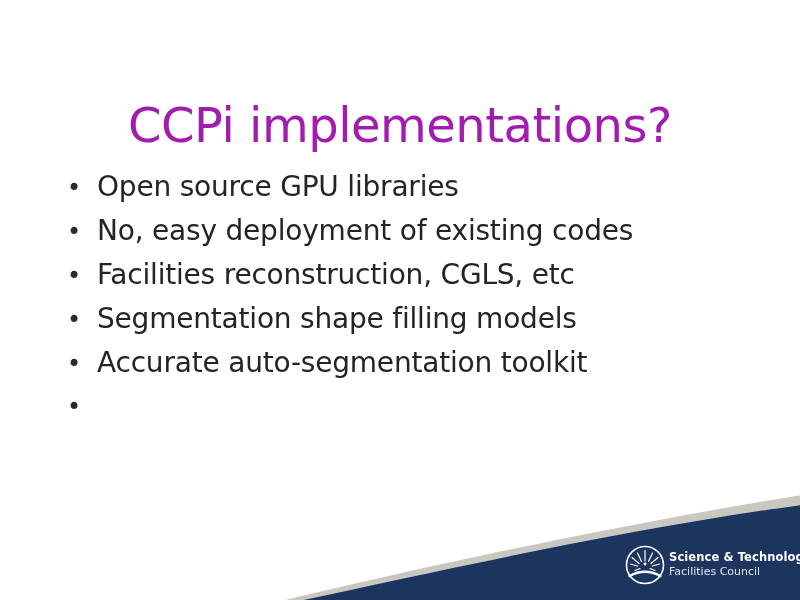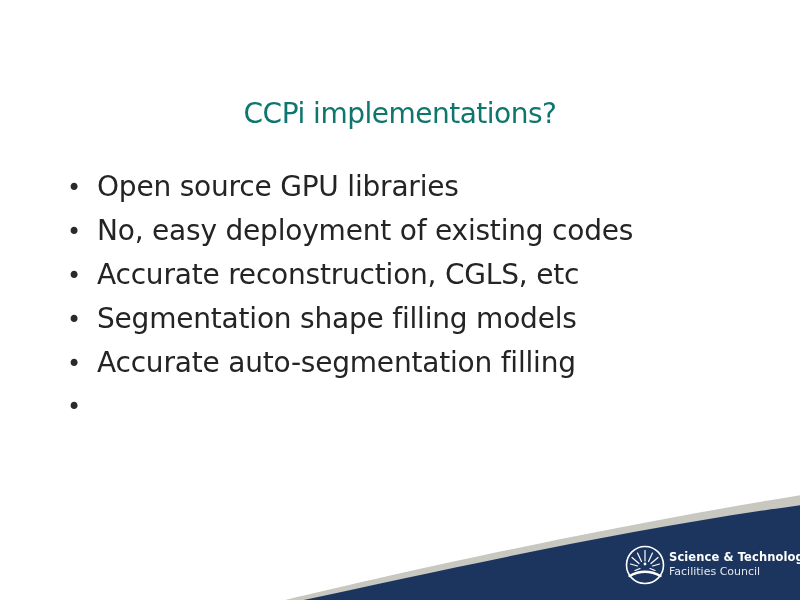--- a/index.html
+++ b/index.html
@@ -10,24 +10,24 @@
     overflow: hidden;
     font-family: "DejaVu Sans", sans-serif;
     margin: 0 auto;
   }
   .slide-title {
     position: absolute;
     top: 97px; left: 0;
     width: 100%;
     margin: 0;
     text-align: center;
-    font-size: 28px;
+    font-size: 48px;
     font-weight: 400;
     letter-spacing: -0.5px;
-    color: #0f766e;
+    color: #a21caf;
   }
   .bullet-list {
     position: absolute;
     top: 165px; left: 58px; right: 10px;
     margin: 0; padding: 0;
     list-style: none;
   }
   .bullet-list li {
     display: flex;
     align-items: baseline;
@@ -83,29 +83,29 @@
     <li>
       <span class="bullet-dot">•</span>
       <span class="bullet-text">Open source GPU libraries</span>
     </li>
     <li>
       <span class="bullet-dot">•</span>
       <span class="bullet-text">No, easy deployment of existing codes</span>
     </li>
     <li>
       <span class="bullet-dot">•</span>
-      <span class="bullet-text">Accurate reconstruction, CGLS, etc</span>
+      <span class="bullet-text">Facilities reconstruction, CGLS, etc</span>
     </li>
     <li>
       <span class="bullet-dot">•</span>
       <span class="bullet-text">Segmentation shape filling models</span>
     </li>
     <li>
       <span class="bullet-dot">•</span>
-      <span class="bullet-text">Accurate auto-segmentation filling</span>
+      <span class="bullet-text">Accurate auto-segmentation toolkit</span>
     </li>
     <li>
       <span class="bullet-dot">•</span>
     </li>
   </ul>
 
   <svg class="footer-svg" viewBox="0 0 800 600" xmlns="http://www.w3.org/2000/svg">
 
     <path d="M 281 601 C 410 570 600 528 801 495 L 801 601 Z" fill="#c8c8c1"></path>
 

